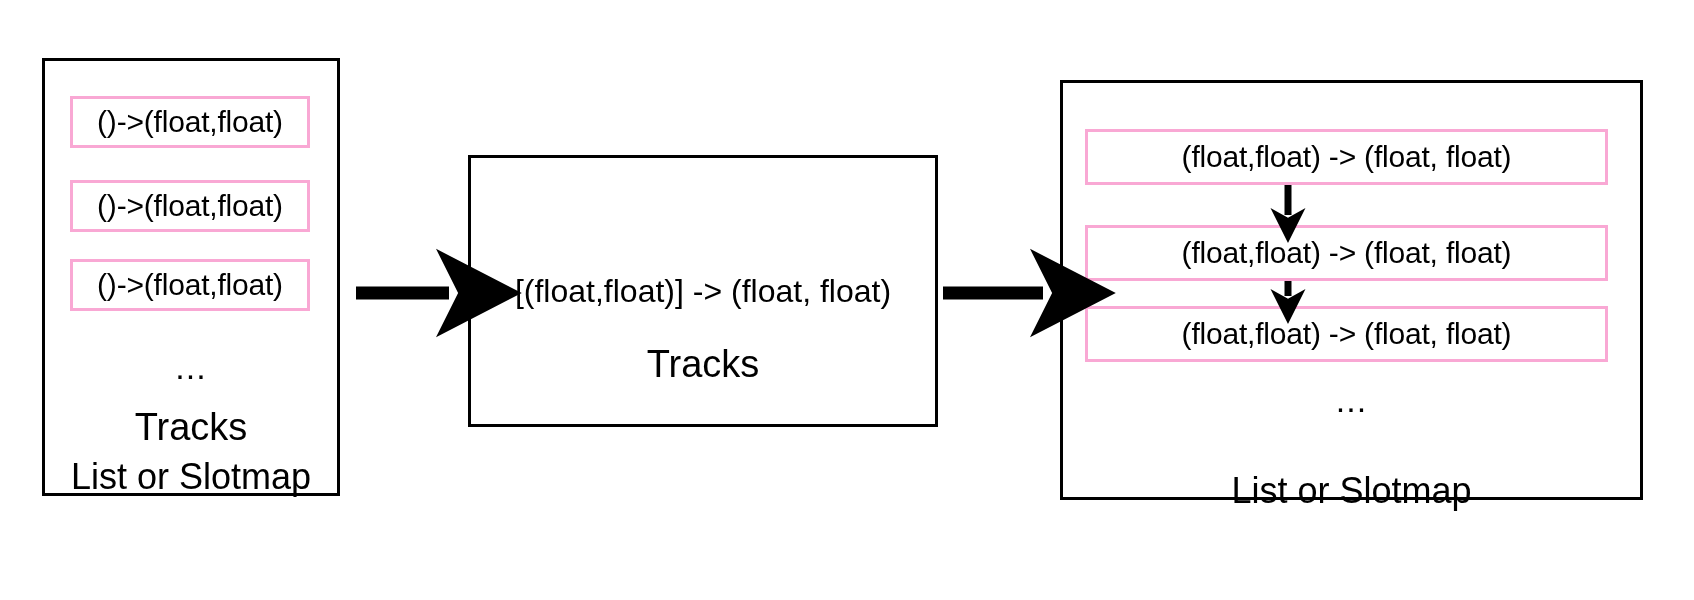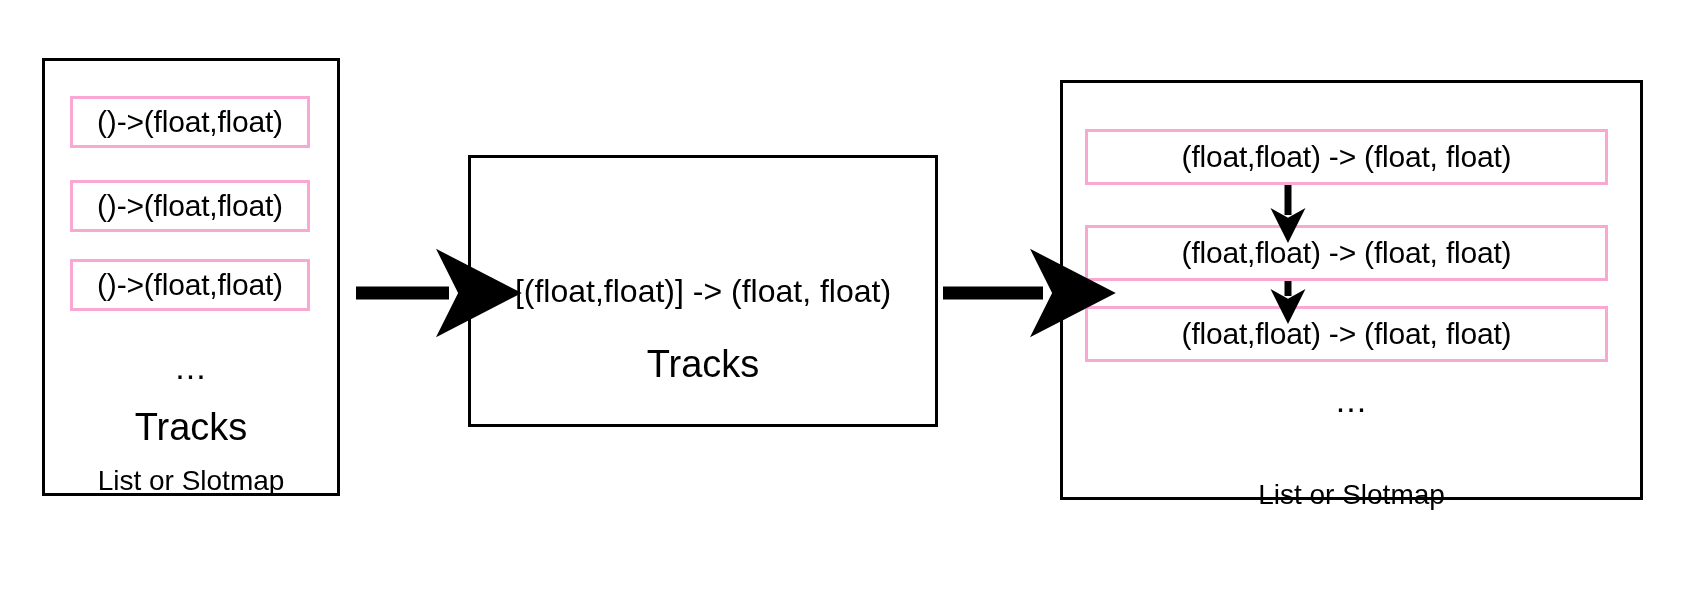--- a/index.html
+++ b/index.html
@@ -52,22 +52,21 @@
     line-height: 1;
   }
   .lbl-ellipsis {
     font-size: 34px;
     letter-spacing: 1px;
   }
   .lbl-title {
     font-size: 38px;
   }
   .lbl-sub {
-    font-size: 28px;
-    margin-top: 8px;
+    font-size: 36px;
   }
   .reducer-sig {
     font-size: 32px;
   }
   .reducer-title {
     font-size: 38px;
   }
 
   
   #arrow-layer {

